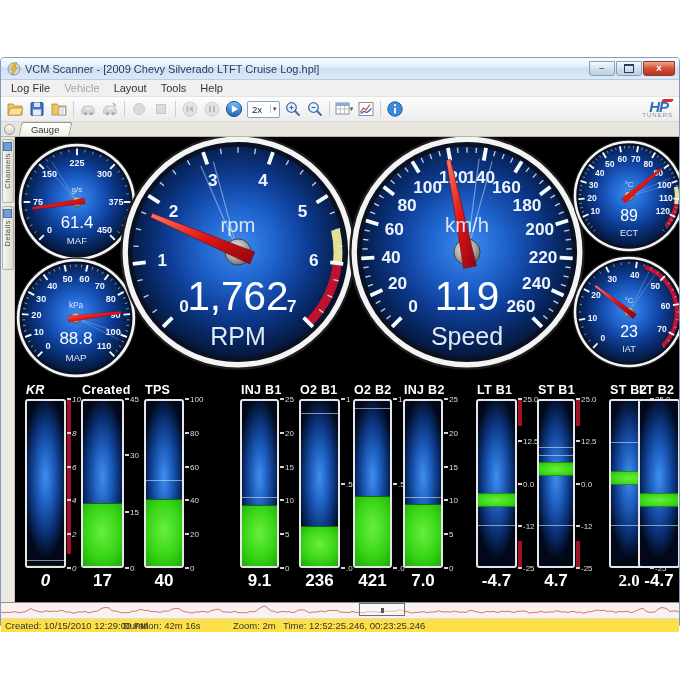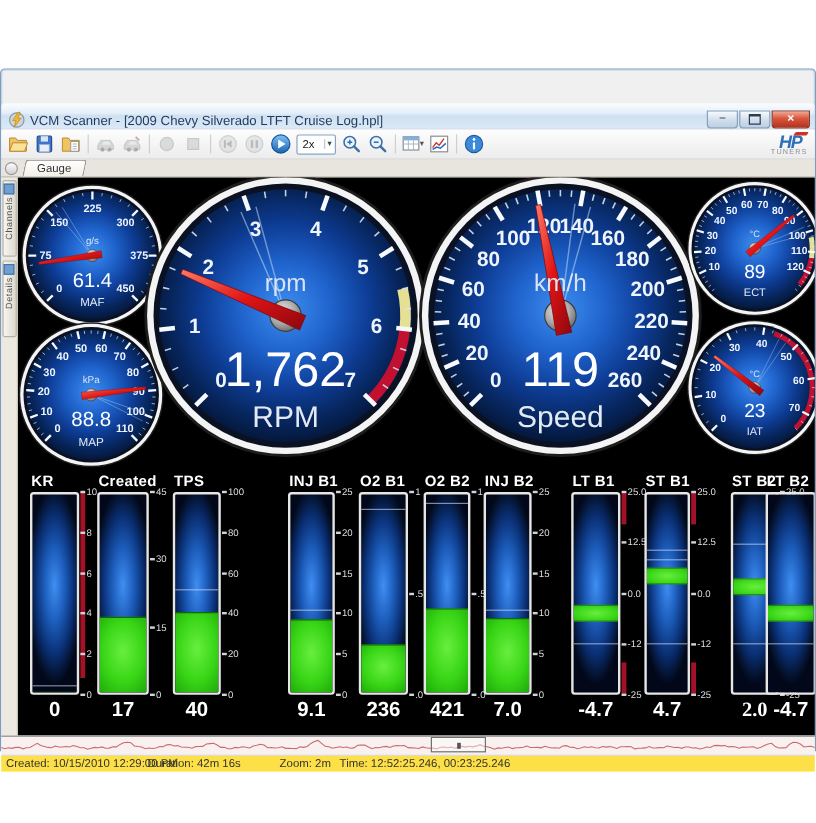--- a/index.html
+++ b/index.html
@@ -1,19 +1,19 @@
 <!DOCTYPE html>
 <html><head>
 <meta charset="utf-8">
 <style>
   html,body{margin:0;padding:0;background:#fff;}
   .page{position:relative;width:680px;height:686px;background:#fff;font-family:"Liberation Sans",sans-serif;overflow:hidden;}
   .window{position:absolute;left:0;top:57px;width:680px;height:569px;box-sizing:border-box;border:1px solid #7f9cbd;border-radius:4px 4px 0 0;box-shadow:0 0 0 1px #c7d9ec inset;background:#f0f0f0;}
   
-  .titlebar{height:21px;display:flex;align-items:flex-end;padding:0 4px;background:linear-gradient(#fbfdfe 0%,#e3eef9 40%,#cfe0f0 50%,#dbe9f7 100%);border-radius:3px 3px 0 0;border-bottom:1px solid #b9cbdd;margin-top:28px;}
+  .titlebar{height:21px;display:flex;align-items:center;padding:0 4px;background:linear-gradient(#fbfdfe 0%,#e3eef9 40%,#cfe0f0 50%,#dbe9f7 100%);border-radius:3px 3px 0 0;border-bottom:1px solid #b9cbdd;}
   .app-icon{width:14px;height:14px;margin:0 4px 0 2px;display:inline-flex;}
   .title{font-size:11px;color:#1e3a5f;white-space:nowrap;overflow:hidden;}
   .winbtns{margin-left:auto;display:flex;}
   .wb{width:26px;height:15px;margin-left:1px;border:1px solid #8aa0b8;border-radius:0 0 3px 3px;display:inline-flex;align-items:center;justify-content:center;font-size:10px;color:#2b3d52;background:linear-gradient(#f6fafd,#cddcec 60%,#bdd0e4);box-sizing:border-box;}
   .wb.close{width:32px;background:linear-gradient(#f2a893,#d8553c 45%,#b7321c);color:#fff;border-color:#8c3a2b;font-weight:bold;}
   .maxglyph{display:inline-block;width:8px;height:6px;border:1px solid #2b3d52;border-top-width:2px;}
   
   .menubar{height:16px;display:flex;align-items:center;background:#f0f0f0;border-bottom:1px solid #e2e2e2;padding-left:3px;}
   .menu-item{font-size:11px;color:#333;padding:0 7px;cursor:default;}
   .menu-item.disabled{color:#a4a4a4;}
@@ -77,20 +77,27 @@
       <span class="title">VCM Scanner - [2009 Chevy Silverado LTFT Cruise Log.hpl]</span>
       <span class="winbtns">
         <span class="wb">−</span>
         <span class="wb">
             <i class="maxglyph"></i>
           </span>
         <span class="wb close">×</span>
       </span>
     </div>
 
+    <div class="menubar" id="menubar">
+        <span class="menu-item">Log File</span>
+        <span class="menu-item disabled">Vehicle</span>
+        <span class="menu-item">Layout</span>
+        <span class="menu-item">Tools</span>
+        <span class="menu-item">Help</span>
+      </div>
 
     <div class="toolbar" id="toolbar">
       <div class="hp-logo">
         <span><span class="hp">HP</span><span class="swoosh"></span></span>
         <span class="tuners">TUNERS</span>
       </div>
     <span class="tb-btn">
           <svg width="18" height="18" viewBox="0 0 18 18">
             <path d="M2 4h5l1.5 2H16v9H2z" fill="#f0c365" stroke="#b8862e" stroke-width="0.8"></path>
             <path d="M4.5 8H17l-2.5 7H2z" fill="#fbe29a" stroke="#b8862e" stroke-width="0.8"></path>
@@ -728,21 +735,21 @@
             <text x="164.19974213868397" y="94.83175977238498" text-anchor="middle" font-size="15" font-weight="bold" fill="#eef4fc" font-family="Liberation Sans, sans-serif">60</text>
             <text x="157.91542407224392" y="134.50938248307054" text-anchor="middle" font-size="15" font-weight="bold" fill="#eef4fc" font-family="Liberation Sans, sans-serif">70</text>
             <line x1="103.57582896536897" y1="92.8436428812958" x2="135.31131103301857" y2="29.33097345279603" stroke="rgba(190,215,245,0.55)" stroke-width="1"></line>
             <line x1="104.54849480587411" y1="93.41887585583312" x2="144.91638620800686" y2="35.01139907635208" stroke="rgba(190,215,245,0.55)" stroke-width="1"></line>
             <circle cx="100" cy="100" r="8.5" fill="url(#hub-iat)" stroke="#3c3c3c" stroke-width="0.8"></circle>
             <polygon points="41.84160676839858,52.60969195375052 39.635141375247855,55.454249998303005 107.2074798926191,111.91856675936714 113.33655042914886,104.01701663561025" fill="url(#ndl-iat)" stroke="#7a050c" stroke-width="0.5"></polygon>
             <text x="100" y="84" text-anchor="middle" font-size="13.5" fill="#d9e5f6" font-family="Liberation Sans, sans-serif">°C</text>
             <text x="100" y="143" text-anchor="middle" font-size="28" fill="#ffffff" font-family="Liberation Sans, sans-serif">23</text>
             <text x="100" y="170" text-anchor="middle" font-size="16" fill="#e2eaf4" font-family="Liberation Sans, sans-serif">IAT</text>
           </svg>
-          <div class="bar-col" style="left: 10px; width: 41px;">
+          <div class="bar-col" style="left: 10px; width: 41px; font-style: italic;">
             <div class="bar-label">KR</div>
             <div class="bar-frame" style="width: 41px;">
               <div class="bar-fill" style="height: 0%;"></div>
               <div class="bar-marker" style="top: 96.5%;"></div>
             </div>
             <div class="bar-rail" style="left: 41px;">
               <div class="rail-red" style="top: 0%; height: 92%;"></div>
               <div class="rail-tick" style="top: 0%;"></div>
               <span class="rail-ticklabel" style="top: 0%;">10</span>
               <div class="rail-tick" style="top: 20%;"></div>

